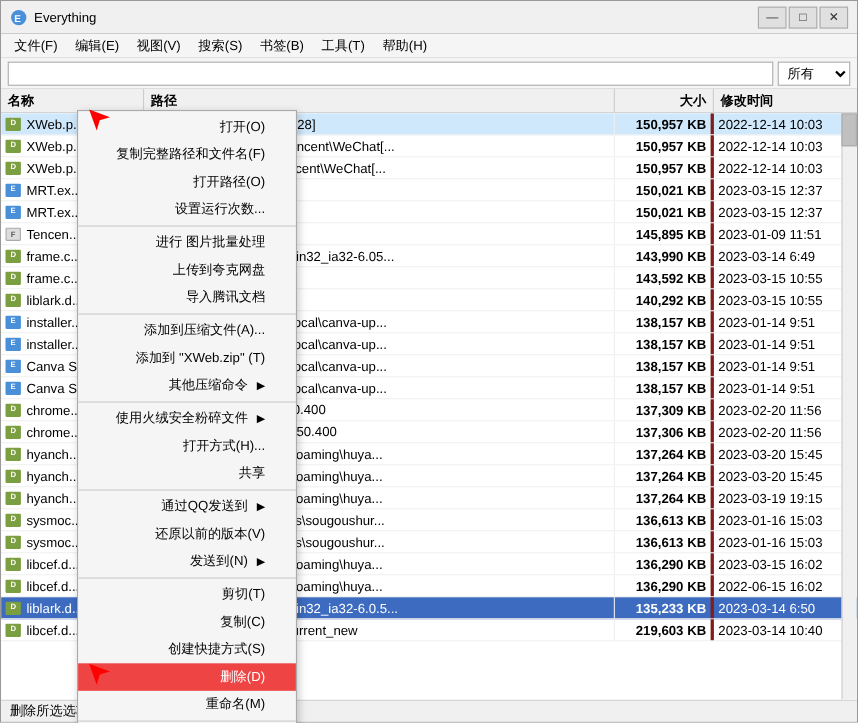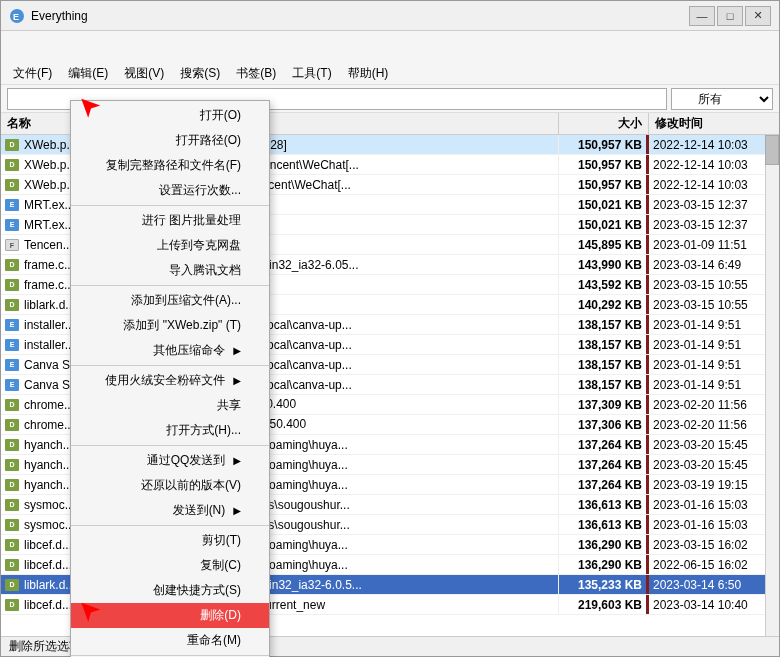--- a/index.html
+++ b/index.html
@@ -59,21 +59,20 @@
       color: #333;
     }
     
     .menu-bar {
       background: #f5f5f5;
       border-bottom: 1px solid #ddd;
       display: flex;
       align-items: center;
       padding: 2px 4px;
       height: 22px;
-      margin-top: 32px;
     }
     .menu-item {
       padding: 2px 8px;
       cursor: pointer;
       font-size: 12px;
       color: #000;
       white-space: nowrap;
     }
     
     .toolbar {
@@ -92,21 +91,21 @@
       width: 100%;
       height: 22px;
       border: 1px solid #aaa;
       padding: 0 4px;
       font-size: 12px;
     }
     .filter-dropdown {
       height: 22px;
       border: 1px solid #aaa;
       background: white;
-      padding: 0 22px;
+      padding: 0 4px;
       font-size: 12px;
       cursor: pointer;
       min-width: 60px;
     }
     
     .col-headers {
       display: flex;
       background: #f0f0f0;
       border-bottom: 1px solid #ccc;
       height: 22px;
@@ -540,24 +539,24 @@
     <span>删除所选选项</span>
   </div>
 </div>
 
 <div class="context-menu" id="context-menu-container">
 
 <div class="ctx-item">
       <span>打开(O)</span>
     </div>
     <div class="ctx-item">
+      <span>复制完整路径和文件名(F)</span>
+    </div>
+    <div class="ctx-item">
       <span>打开路径(O)</span>
-    </div>
-    <div class="ctx-item">
-      <span>复制完整路径和文件名(F)</span>
     </div>
     <div class="ctx-item">
       <span>设置运行次数...</span>
     </div>
     <div class="ctx-separator"></div>
     <div class="ctx-item">
       <span>进行 图片批量处理</span>
     </div>
     <div class="ctx-item">
       <span>上传到夸克网盘</span>
@@ -575,24 +574,24 @@
     <div class="ctx-item">
       <span>其他压缩命令</span>
       <span class="submenu-arrow">▶</span>
     </div>
     <div class="ctx-separator"></div>
     <div class="ctx-item">
       <span>使用火绒安全粉碎文件</span>
       <span class="submenu-arrow">▶</span>
     </div>
     <div class="ctx-item">
+      <span>打开方式(H)...</span>
+    </div>
+    <div class="ctx-item">
       <span>共享</span>
-    </div>
-    <div class="ctx-item">
-      <span>打开方式(H)...</span>
     </div>
     <div class="ctx-separator"></div>
     <div class="ctx-item">
       <span>通过QQ发送到</span>
       <span class="submenu-arrow">▶</span>
     </div>
     <div class="ctx-item">
       <span>还原以前的版本(V)</span>
     </div>
     <div class="ctx-item">

